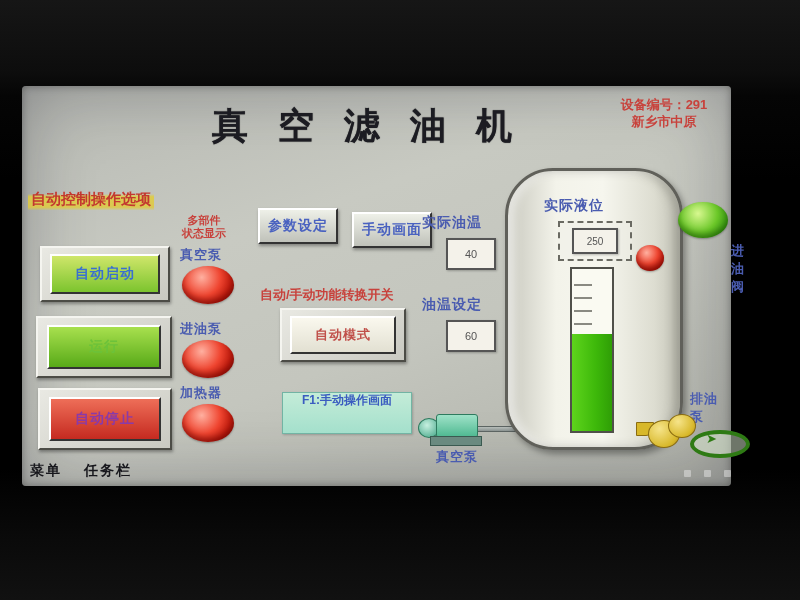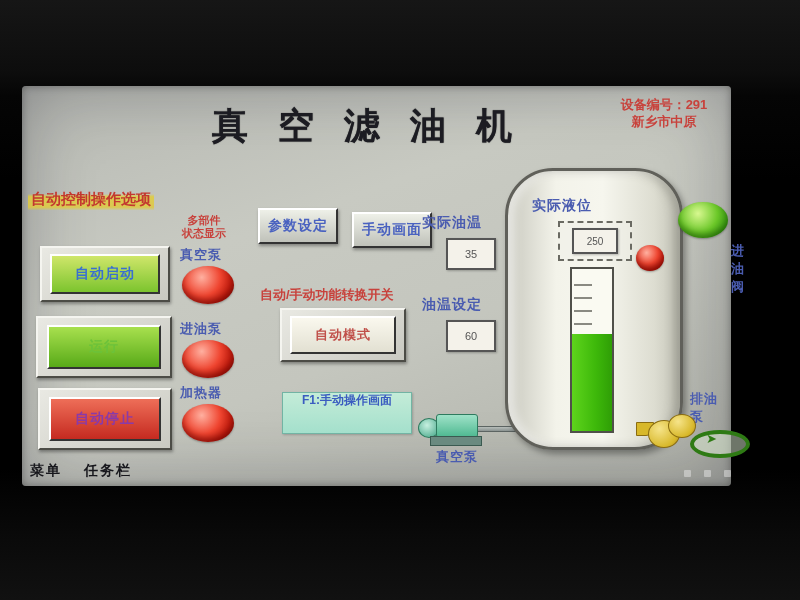--- a/index.html
+++ b/index.html
@@ -101,21 +101,21 @@
       <div class="face3d" style="left:9px;top:7px;right:9px;bottom:7px;background:linear-gradient(180deg,#a8e04e,#58aa18);color:#6cc23a;font-size:14px;letter-spacing:1px;">运行</div>
     </div>
     <div class="abs frame3d" style="left:16px;top:302px;width:130px;height:58px;">
       <div class="face3d" style="left:9px;top:7px;right:9px;bottom:7px;background:linear-gradient(180deg,#ee6e58,#c52a20);color:#8a3aa8;font-size:14px;letter-spacing:1px;">自动停止</div>
     </div>
 
     <div class="abs frame3d btn-grey face3d" style="left:236px;top:122px;width:76px;height:32px;">参数设定</div>
     <div class="abs frame3d btn-grey face3d" style="left:330px;top:126px;width:76px;height:32px;">手动画面</div>
 
     <div class="abs blue-lb" style="left:400px;top:128px;font-size:14px;">实际油温</div>
-    <div class="abs valbox" style="left:424px;top:152px;width:46px;height:28px;">35</div>
+    <div class="abs valbox" style="left:424px;top:152px;width:46px;height:28px;">40</div>
 
     <div class="abs blue-lb" style="left:400px;top:210px;font-size:14px;">油温设定</div>
     <div class="abs valbox" style="left:424px;top:234px;width:46px;height:28px;">60</div>
 
     <div class="abs frame3d" style="left:258px;top:222px;width:122px;height:50px;">
       <div class="face3d" style="left:8px;top:6px;right:8px;bottom:6px;background:linear-gradient(180deg,#faf8ee,#e2e0d2);color:#c0504a;font-size:13px;letter-spacing:1px;">自动模式</div>
     </div>
     <div class="abs red-sm" style="left:238px;top:200px;font-size:13px;white-space:nowrap;">自动/手动功能转换开关</div>
 
     <div class="abs" style="left:260px;top:306px;width:128px;height:40px;background:linear-gradient(180deg,#c4ecd8,#a4e0cc);border:1px solid #72b4a4;text-align:center;box-shadow:1px 1px 2px rgba(0,0,0,.2);">
@@ -128,21 +128,21 @@
     <div class="abs pipe-v" style="left:622px;top:316px;width:4px;height:26px;"></div>
 
     <div class="abs" id="vac-pump" style="left:396px;top:324px;">
       <div class="head"></div>
         <div class="body"></div>
         <div class="base"></div>
     </div>
     <div class="abs blue-lb" style="left:414px;top:362px;">真空泵</div>
 
     <div class="abs" id="tank" style="left:483px;top:82px;width:172px;height:276px;">
-      <div class="abs blue-lb" style="left:24px;top:26px;font-size:14px;">实际液位</div>
+      <div class="abs blue-lb" style="left:36px;top:26px;font-size:14px;">实际液位</div>
       <div class="abs dashed-wrap" style="left:50px;top:50px;width:70px;height:36px;">
         <div class="valbox" style="width:42px;height:22px;font-size:10px;">250</div>
       </div>
       <div class="abs" id="gauge" style="left:62px;top:96px;width:40px;height:162px;">
         <div id="gauge-ticks"></div>
         <div id="gauge-fill" style="height: 60%;"></div>
       </div>
       <div class="abs lamp-red" style="left:128px;top:74px;width:28px;height:26px;"></div>
     </div>
 

